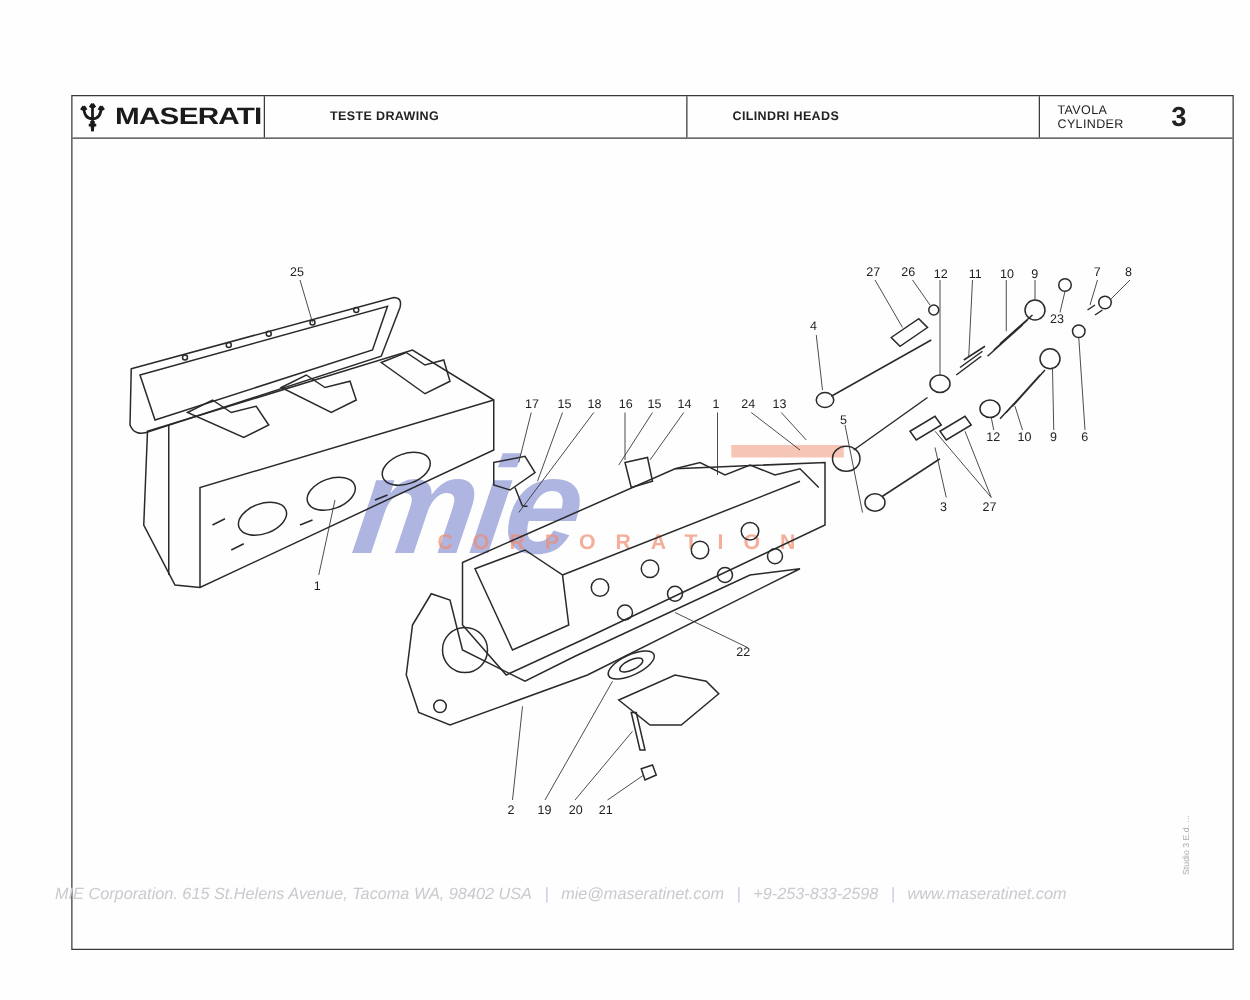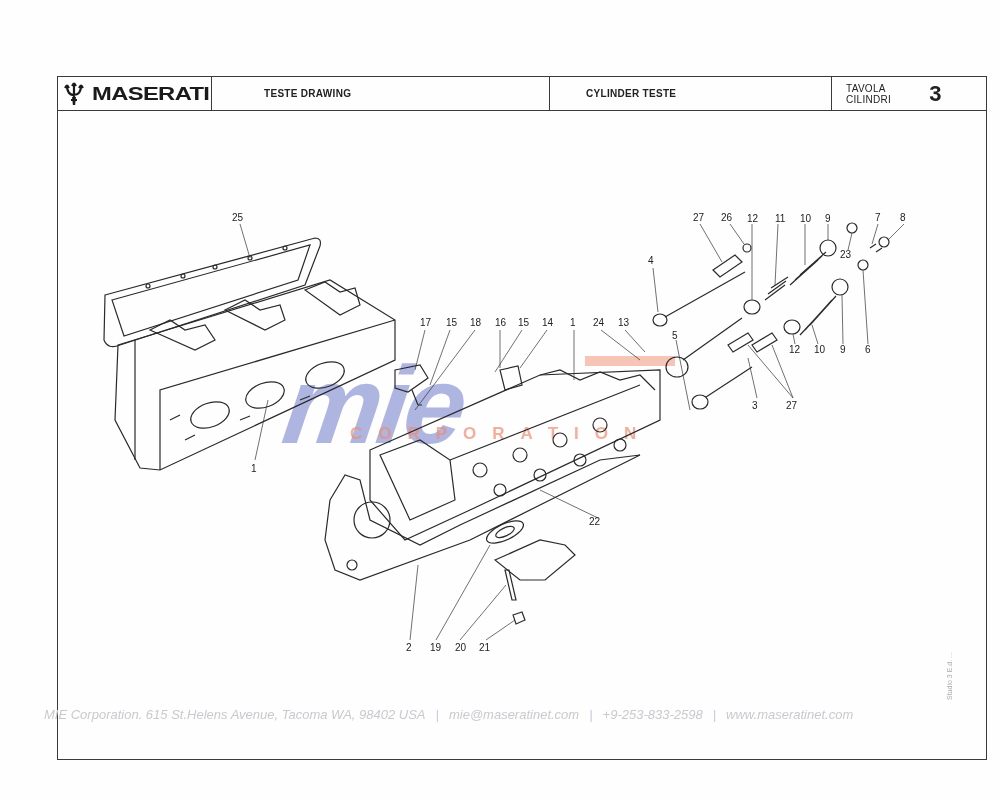--- a/index.html
+++ b/index.html
@@ -35,25 +35,25 @@
 <div class="sheet">
   <div class="header">
     <div class="hcell logo-cell">
       <svg width="20" height="26" viewBox="0 0 20 26">
         <path d="M10 2 L10 24 M3 4 Q3 14 10 14 Q17 14 17 4 M3 4 L1 7 M3 4 L5 7 M17 4 L15 7 M17 4 L19 7 M10 2 L8 5 M10 2 L12 5 M7 19 L13 19" stroke="#1a1a1a" stroke-width="2.2" fill="none"></path>
         <path d="M8 16 L12 16 L11 24 L9 24 Z" fill="#1a1a1a"></path>
       </svg>
       <span class="brand">MASERATI</span>
     </div>
     <div class="hcell title-it">TESTE DRAWING</div>
-    <div class="hcell title-en">CYLINDER TESTE</div>
+    <div class="hcell title-en">CILINDRI HEADS</div>
     <div class="hcell drawing">
       <div class="drawing-labels">
         <div>TAVOLA</div>
-        <div>CILINDRI</div>
+        <div>CYLINDER</div>
       </div>
       <span class="drawing-num">3</span>
     </div>
   </div>
 </div>
 
 <div class="wm-bar" style="left:585px;top:356px;width:90px;"></div>
 <div class="wm-mie">mie</div>
 <div class="wm-corp">CORPORATION</div>
 

